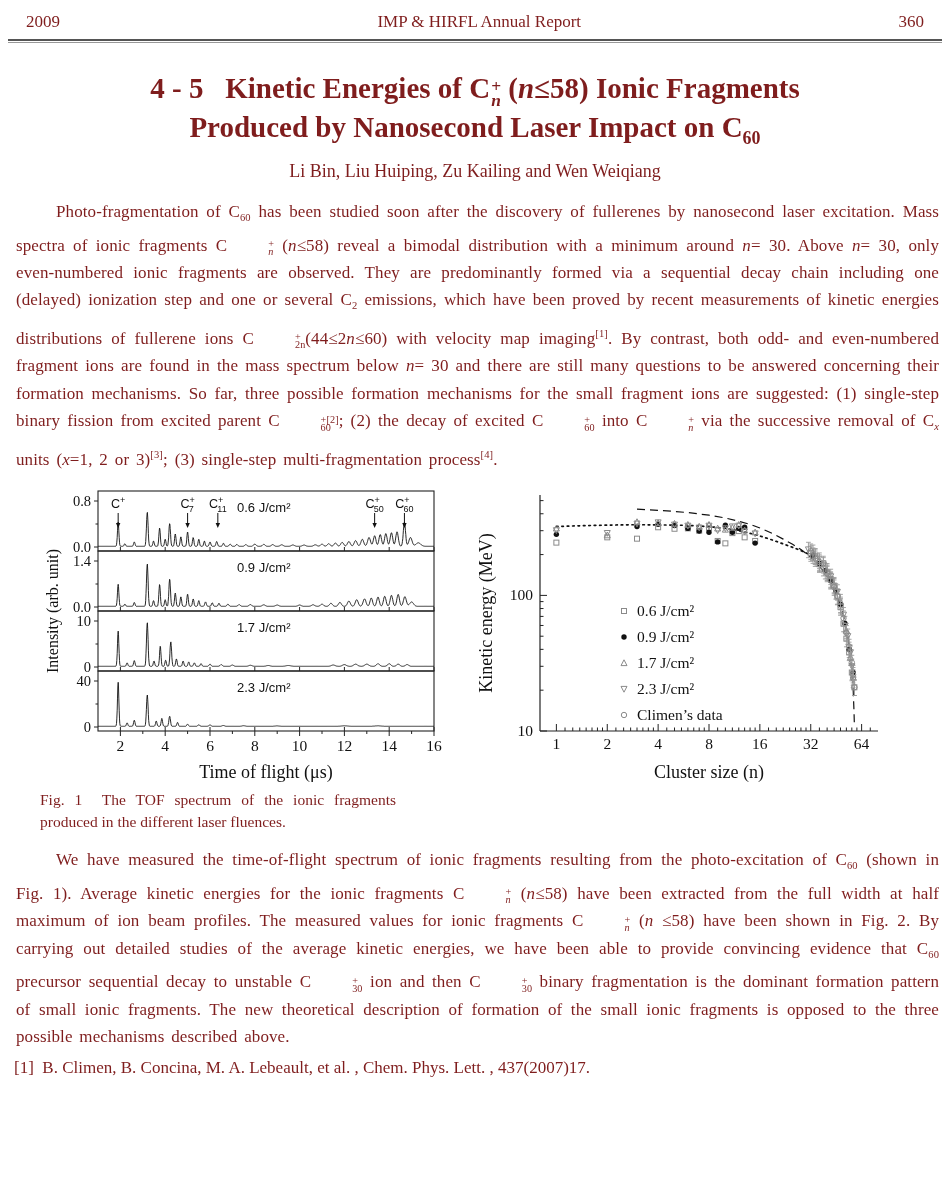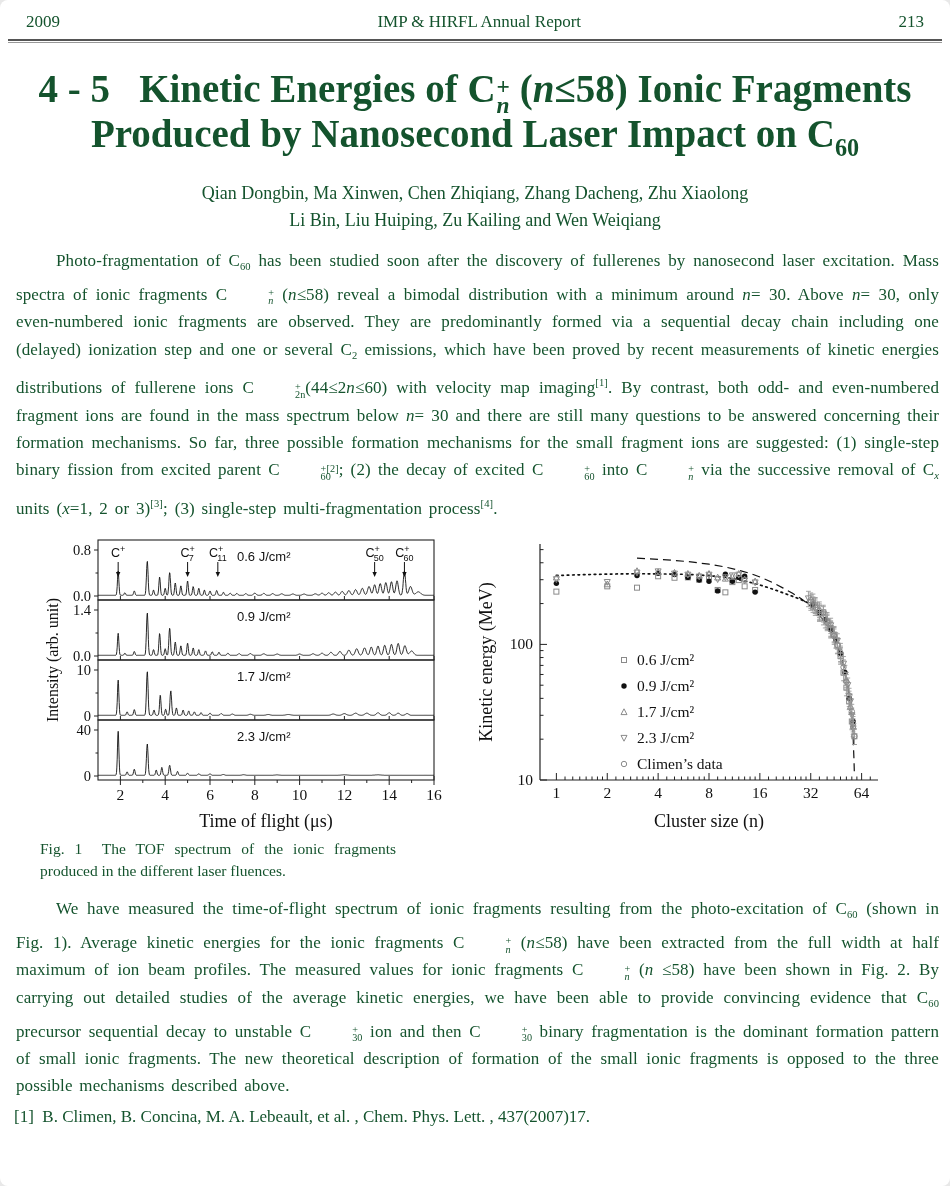--- a/index.html
+++ b/index.html
@@ -1,21 +1,21 @@
 <!DOCTYPE html>
 <html><head>
 <meta charset="utf-8">
 <style>
   html,body{margin:0;padding:0;background:#e8e8e8;}
   .page{position:relative;width:950px;height:1186px;margin:0 auto;background:#ffffff;
-        font-family:"Liberation Serif","DejaVu Serif",serif;color:#14532d;overflow:hidden;border-radius:8px;}
+        font-family:"Liberation Serif","DejaVu Serif",serif;color:#7f1d1d;overflow:hidden;}
   .running-head{display:flex;justify-content:space-between;align-items:baseline;
         padding:12px 26px 0 26px;font-size:17px;}
   .head-rule{margin:7px 8px 0 8px;border-top:2.5px solid #555;border-bottom:1px solid #999;height:1px;}
-  h1{margin:26px 30px 0 30px;text-align:center;font-size:39px;line-height:39px;font-weight:bold;}
+  h1{margin:26px 30px 0 30px;text-align:center;font-size:29px;line-height:39px;font-weight:bold;}
   h1 .tline{display:block;}
   .authors{text-align:center;font-size:18px;line-height:27px;margin:0 40px;}
   .authors.first{margin-top:13px;}
   p.body{margin:13px 11px 0 16px;font-size:17px;line-height:27.4px;text-align:justify;
         text-indent:40px;word-spacing:2.5px;letter-spacing:0.1px;}
   sup,sub{font-size:0.62em;}
   .ss{display:inline-block;vertical-align:-0.45em;font-size:0.6em;line-height:0.8;text-align:left;margin-left:1px;}
   .ss sup,.ss sub{display:block;font-size:1em;vertical-align:baseline;}
   .figrow{display:flex;align-items:flex-start;margin:10px 0 0 44px;gap:30px;}
   .caprow{display:flex;margin:4px 0 0 40px;gap:96px;}
@@ -28,30 +28,29 @@
   svg{display:block;}
 </style>
 </head>
 <body>
 
 <div class="page">
 
   <div class="running-head">
     <span>2009</span>
     <span>IMP &amp; HIRFL Annual Report</span>
-    <span>213</span>
+    <span>360</span>
   </div>
   <div class="head-rule"></div>
 
   <h1>
     <span class="tline">4 - 5&nbsp;&nbsp; Kinetic Energies of C<span class="ss"><sup>+</sup><sub><i>n</i></sub></span> (<i>n</i>≤58) Ionic Fragments</span>
     <span class="tline">Produced by Nanosecond Laser Impact on C<sub>60</sub></span>
   </h1>
 
-  <div class="authors first">Qian Dongbin, Ma Xinwen, Chen Zhiqiang, Zhang Dacheng, Zhu Xiaolong</div>
   <div class="authors">Li Bin, Liu Huiping, Zu Kailing and Wen Weiqiang</div>
 
   <p class="body">Photo-fragmentation of C<sub>60</sub> has been studied soon after the discovery of fullerenes by nanosecond laser excitation. Mass spectra of ionic fragments C<span class="ss"><sup>+</sup><sub><i>n</i></sub></span> (<i>n</i>≤58) reveal a bimodal distribution with a minimum around <i>n</i>= 30. Above <i>n</i>= 30, only even-numbered ionic fragments are observed. They are predominantly formed via a sequential decay chain including one (delayed) ionization step and one or several C<sub>2</sub> emissions, which have been proved by recent measurements of kinetic energies distributions of fullerene ions C<span class="ss"><sup>+</sup><sub>2n</sub></span>(44≤2<i>n</i>≤60) with velocity map imaging<sup>[1]</sup>. By contrast, both odd- and even-numbered fragment ions are found in the mass spectrum below <i>n</i>= 30 and there are still many questions to be answered concerning their formation mechanisms. So far, three possible formation mechanisms for the small fragment ions are suggested: (1) single-step binary fission from excited parent C<span class="ss"><sup>+[2]</sup><sub>60</sub></span>; (2) the decay of excited C<span class="ss"><sup>+</sup><sub>60</sub></span> into C<span class="ss"><sup>+</sup><sub><i>n</i></sub></span> via the successive removal of C<sub><i>x</i></sub> units (<i>x</i>=1, 2 or 3)<sup>[3]</sup>; (3) single-step multi-fragmentation process<sup>[4]</sup>.</p>
 
   <div class="figrow">
     <svg id="fig1" width="400" height="302">
         <rect x="54" y="8" width="336" height="60" fill="none" stroke="#222" stroke-width="1.1"></rect>
         <path d="M54.0 63.3L54.3 63.3L54.7 63.3L55.0 63.3L55.3 63.3L55.7 63.3L56.0 63.3L56.4 63.3L56.7 63.3L57.0 63.3L57.4 63.3L57.7 63.3L58.0 63.3L58.4 63.3L58.7 63.3L59.0 63.3L59.4 63.3L59.7 63.3L60.0 63.3L60.4 63.3L60.7 63.3L61.1 63.3L61.4 63.3L61.7 63.3L62.1 63.3L62.4 63.3L62.7 63.3L63.1 63.3L63.4 63.3L63.7 63.3L64.1 63.3L64.4 63.3L64.8 63.3L65.1 63.3L65.4 63.3L65.8 63.3L66.1 63.3L66.4 63.3L66.8 63.3L67.1 63.3L67.4 63.3L67.8 63.3L68.1 63.3L68.4 63.3L68.8 63.3L69.1 63.3L69.5 63.3L69.8 63.3L70.1 63.3L70.5 63.3L70.8 63.3L71.1 63.3L71.5 63.3L71.8 63.2L72.1 62.9L72.5 61.8L72.8 59.2L73.2 54.4L73.5 47.8L73.8 41.7L74.2 39.1L74.5 41.7L74.8 47.8L75.2 54.4L75.5 59.2L75.8 61.8L76.2 62.9L76.5 63.2L76.8 63.3L77.2 63.3L77.5 63.3L77.9 63.3L78.2 63.3L78.5 63.3L78.9 63.3L79.2 63.2L79.5 62.9L79.9 62.4L80.2 61.6L80.5 61.0L80.9 60.7L81.2 61.0L81.6 61.6L81.9 62.4L82.2 62.9L82.6 63.2L82.9 63.3L83.2 63.3L83.6 63.3L83.9 63.3L84.2 63.3L84.6 63.3L84.9 63.3L85.2 63.3L85.6 63.3L85.9 63.3L86.3 63.3L86.6 63.3L86.9 63.3L87.3 63.3L87.6 63.3L87.9 63.3L88.3 63.3L88.6 63.1L88.9 62.6L89.3 61.7L89.6 60.5L90.0 59.4L90.3 58.9L90.6 59.4L91.0 60.5L91.3 61.7L91.6 62.6L92.0 63.1L92.3 63.3L92.6 63.3L93.0 63.3L93.3 63.3L93.6 63.3L94.0 63.3L94.3 63.3L94.7 63.3L95.0 63.3L95.3 63.3L95.7 63.3L96.0 63.3L96.3 63.3L96.7 63.3L97.0 63.3L97.3 63.3L97.7 63.3L98.0 63.3L98.4 63.3L98.7 63.3L99.0 63.3L99.4 63.3L99.7 63.3L100.0 63.3L100.4 63.3L100.7 63.2L101.0 62.7L101.4 61.4L101.7 58.5L102.0 53.1L102.4 45.2L102.7 36.6L103.1 30.4L103.4 29.4L103.7 34.1L104.1 42.3L104.4 50.7L104.7 57.0L105.1 60.7L105.4 62.4L105.7 63.1L106.1 63.3L106.4 63.3L106.8 63.3L107.1 63.3L107.4 63.3L107.8 63.1L108.1 62.7L108.4 61.8L108.8 60.5L109.1 59.0L109.4 58.1L109.8 58.3L110.1 59.5L110.4 60.9L110.8 62.2L111.1 62.9L111.5 63.2L111.8 63.3L112.1 63.3L112.5 63.3L112.8 63.3L113.1 63.3L113.5 63.1L113.8 62.6L114.1 61.0L114.5 58.0L114.8 53.2L115.2 48.2L115.5 45.1L115.8 45.8L116.2 49.8L116.5 55.0L116.8 59.2L117.2 61.7L117.5 62.8L117.8 63.2L118.2 63.3L118.5 63.3L118.8 63.3L119.2 63.2L119.5 62.9L119.9 62.2L120.2 60.8L120.5 58.8L120.9 57.0L121.2 56.3L121.5 57.0L121.9 58.8L122.2 60.7L122.5 62.1L122.9 62.9L123.2 63.0L123.6 62.7L123.9 61.6L124.2 59.1L124.6 54.9L124.9 49.3L125.2 43.8L125.6 40.7L125.9 41.4L126.2 45.5L126.6 51.3L126.9 56.5L127.2 60.1L127.6 62.1L127.9 62.9L128.3 63.2L128.6 63.3L128.9 63.3L129.3 63.1L129.6 62.6L129.9 61.3L130.3 58.8L130.6 55.4L130.9 52.3L131.3 51.0L131.6 52.3L132.0 55.4L132.3 58.8L132.6 61.3L133.0 62.6L133.3 63.1L133.6 63.3L134.0 63.3L134.3 63.3L134.6 63.3L135.0 63.1L135.3 62.5L135.6 61.2L136.0 58.9L136.3 56.2L136.7 54.1L137.0 53.8L137.3 55.4L137.7 58.1L138.0 60.5L138.3 62.1L138.7 62.9L139.0 63.2L139.3 63.3L139.7 63.3L140.0 63.3L140.4 63.3L140.7 63.3L141.0 63.3L141.4 63.2L141.7 62.9L142.0 62.0L142.4 60.1L142.7 56.8L143.0 52.7L143.4 49.5L143.7 49.0L144.0 51.4L144.4 55.4L144.7 59.1L145.1 61.5L145.4 62.7L145.7 63.2L146.1 63.3L146.4 63.3L146.7 63.3L147.1 63.2L147.4 63.0L147.7 62.2L148.1 60.8L148.4 58.5L148.8 56.1L149.1 54.6L149.4 55.0L149.8 56.9L150.1 59.3L150.4 61.4L150.8 62.6L151.1 63.1L151.4 63.3L151.8 63.3L152.1 63.3L152.4 63.3L152.8 63.2L153.1 62.9L153.5 62.2L153.8 60.8L154.1 58.8L154.5 57.0L154.8 56.3L155.1 57.0L155.5 58.8L155.8 60.8L156.1 62.2L156.5 62.9L156.8 63.2L157.2 63.3L157.5 63.3L157.8 63.3L158.2 63.3L158.5 63.2L158.8 62.9L159.2 62.2L159.5 60.9L159.8 59.5L160.2 58.3L160.5 58.1L160.8 59.0L161.2 60.5L161.5 61.8L161.9 62.7L162.2 63.1L162.5 63.3L162.9 63.3L163.2 63.3L163.5 63.3L163.9 63.2L164.2 63.0L164.5 62.5L164.9 61.7L165.2 60.6L165.6 59.6L165.9 59.0L166.2 59.1L166.6 59.9L166.9 61.0L167.2 62.0L167.6 62.7L167.9 63.1L168.2 63.3L168.6 63.3L168.9 63.3L169.2 63.3L169.6 63.3L169.9 63.3L170.3 63.3L170.6 63.2L170.9 63.0L171.3 62.4L171.6 61.6L171.9 60.4L172.3 59.2L172.6 58.5L172.9 58.7L173.3 59.6L173.6 60.8L174.0 61.9L174.3 62.7L174.6 63.1L175.0 63.3L175.3 63.3L175.6 63.3L176.0 63.3L176.3 63.3L176.6 63.3L177.0 63.3L177.3 63.3L177.6 63.1L178.0 62.8L178.3 62.2L178.7 61.5L179.0 60.7L179.3 60.3L179.7 60.4L180.0 60.9L180.3 61.7L180.7 62.4L181.0 62.9L181.3 63.2L181.7 63.3L182.0 63.3L182.4 63.3L182.7 63.3L183.0 63.3L183.4 63.3L183.7 63.3L184.0 63.2L184.4 63.0L184.7 62.7L185.0 62.2L185.4 61.8L185.7 61.4L186.0 61.2L186.4 61.2L186.7 61.5L187.1 61.9L187.4 62.4L187.7 62.8L188.1 63.0L188.4 63.2L188.7 63.3L189.1 63.3L189.4 63.3L189.7 63.3L190.1 63.3L190.4 63.3L190.8 63.2L191.1 63.0L191.4 62.7L191.8 62.4L192.1 61.9L192.4 61.6L192.8 61.4L193.1 61.4L193.4 61.7L193.8 62.1L194.1 62.5L194.4 62.8L194.8 63.1L195.1 63.2L195.5 63.3L195.8 63.3L196.1 63.3L196.5 63.3L196.8 63.3L197.1 63.3L197.5 63.3L197.8 63.3L198.1 63.3L198.5 63.3L198.8 63.3L199.2 63.2L199.5 63.2L199.8 63.0L200.2 62.8L200.5 62.5L200.8 62.2L201.2 61.9L201.5 61.7L201.8 61.6L202.2 61.7L202.5 61.9L202.8 62.2L203.2 62.5L203.5 62.8L203.9 63.0L204.2 63.2L204.5 63.2L204.9 63.3L205.2 63.3L205.5 63.3L205.9 63.3L206.2 63.3L206.5 63.3L206.9 63.3L207.2 63.3L207.6 63.3L207.9 63.2L208.2 63.1L208.6 62.9L208.9 62.6L209.2 62.3L209.6 62.0L209.9 61.6L210.2 61.3L210.6 61.2L210.9 61.1L211.2 61.3L211.6 61.5L211.9 61.9L212.3 62.2L212.6 62.5L212.9 62.8L213.3 63.0L213.6 63.1L213.9 63.2L214.3 63.3L214.6 63.3L214.9 63.3L215.3 63.3L215.6 63.3L216.0 63.3L216.3 63.3L216.6 63.2L217.0 63.2L217.3 63.0L217.6 62.9L218.0 62.6L218.3 62.3L218.6 62.0L219.0 61.7L219.3 61.5L219.6 61.4L220.0 61.4L220.3 61.5L220.7 61.8L221.0 62.1L221.3 62.4L221.7 62.7L222.0 62.9L222.3 63.1L222.7 63.2L223.0 63.3L223.3 63.3L223.7 63.3L224.0 63.3L224.4 63.3L224.7 63.3L225.0 63.3L225.4 63.3L225.7 63.2L226.0 63.2L226.4 63.0L226.7 62.8L227.0 62.6L227.4 62.3L227.7 62.1L228.0 61.8L228.4 61.6L228.7 61.6L229.1 61.6L229.4 61.8L229.7 62.1L230.1 62.3L230.4 62.6L230.7 62.8L231.1 63.0L231.4 63.2L231.7 63.2L232.1 63.3L232.4 63.3L232.8 63.3L233.1 63.3L233.4 63.3L233.8 63.3L234.1 63.3L234.4 63.2L234.8 63.1L235.1 63.0L235.4 62.9L235.8 62.7L236.1 62.5L236.4 62.3L236.8 62.1L237.1 61.9L237.5 61.8L237.8 61.8L238.1 61.9L238.5 62.0L238.8 62.2L239.1 62.4L239.5 62.6L239.8 62.8L240.1 63.0L240.5 63.1L240.8 63.2L241.2 63.3L241.5 63.3L241.8 63.3L242.2 63.3L242.5 63.3L242.8 63.3L243.2 63.3L243.5 63.3L243.8 63.3L244.2 63.3L244.5 63.3L244.8 63.3L245.2 63.3L245.5 63.2L245.9 63.1L246.2 63.0L246.5 62.9L246.9 62.8L247.2 62.6L247.5 62.4L247.9 62.3L248.2 62.1L248.5 62.0L248.9 62.0L249.2 62.0L249.6 62.1L249.9 62.3L250.2 62.4L250.6 62.6L250.9 62.8L251.2 62.9L251.6 63.0L251.9 63.1L252.2 63.2L252.6 63.3L252.9 63.3L253.2 63.3L253.6 63.3L253.9 63.3L254.3 63.3L254.6 63.3L254.9 63.3L255.3 63.3L255.6 63.3L255.9 63.3L256.3 63.3L256.6 63.2L256.9 63.2L257.3 63.1L257.6 62.9L258.0 62.8L258.3 62.6L258.6 62.5L259.0 62.3L259.3 62.2L259.6 62.1L260.0 62.0L260.3 62.0L260.6 62.1L261.0 62.2L261.3 62.4L261.6 62.5L262.0 62.7L262.3 62.9L262.7 63.0L263.0 63.1L263.3 63.2L263.7 63.2L264.0 63.3L264.3 63.3L264.7 63.3L265.0 63.3L265.3 63.3L265.7 63.3L266.0 63.3L266.4 63.3L266.7 63.3L267.0 63.3L267.4 63.3L267.7 63.2L268.0 63.2L268.4 63.1L268.7 62.9L269.0 62.8L269.4 62.6L269.7 62.4L270.0 62.2L270.4 62.0L270.7 61.9L271.1 61.8L271.4 61.8L271.7 61.9L272.1 62.0L272.4 62.1L272.7 62.3L273.1 62.5L273.4 62.7L273.7 62.9L274.1 63.0L274.4 63.0L274.8 63.0L275.1 63.0L275.4 62.9L275.8 62.7L276.1 62.4L276.4 62.1L276.8 61.8L277.1 61.5L277.4 61.3L277.8 61.2L278.1 61.1L278.4 61.2L278.8 61.4L279.1 61.7L279.5 62.0L279.8 62.3L280.1 62.6L280.5 62.8L280.8 63.0L281.1 63.0L281.5 63.0L281.8 63.0L282.1 62.8L282.5 62.6L282.8 62.3L283.2 61.9L283.5 61.5L283.8 61.2L284.2 60.9L284.5 60.7L284.8 60.7L285.2 60.8L285.5 61.1L285.8 61.4L286.2 61.8L286.5 62.1L286.8 62.5L287.2 62.7L287.5 62.9L287.9 63.0L288.2 63.0L288.5 62.9L288.9 62.7L289.2 62.4L289.5 62.0L289.9 61.5L290.2 61.1L290.5 60.6L290.9 60.3L291.2 60.1L291.6 60.1L291.9 60.2L292.2 60.5L292.6 60.9L292.9 61.4L293.2 61.8L293.6 62.2L293.9 62.6L294.2 62.8L294.6 62.9L294.9 62.9L295.2 62.8L295.6 62.5L295.9 62.2L296.3 61.7L296.6 61.2L296.9 60.6L297.3 60.1L297.6 59.7L297.9 59.4L298.3 59.4L298.6 59.6L298.9 59.9L299.3 60.4L299.6 61.0L300.0 61.5L300.3 62.0L300.6 62.4L301.0 62.7L301.3 62.8L301.6 62.8L302.0 62.6L302.3 62.3L302.6 61.9L303.0 61.3L303.3 60.7L303.6 60.0L304.0 59.4L304.3 58.9L304.7 58.6L305.0 58.5L305.3 58.7L305.7 59.2L306.0 59.8L306.3 60.5L306.7 61.1L307.0 61.7L307.3 62.2L307.7 62.5L308.0 62.7L308.4 62.7L308.7 62.5L309.0 62.2L309.4 61.6L309.7 61.0L310.0 60.2L310.4 59.4L310.7 58.6L311.0 58.0L311.4 57.7L311.7 57.6L312.0 57.9L312.4 58.4L312.7 59.1L313.1 59.9L313.4 60.7L313.7 61.4L314.1 62.0L314.4 62.3L314.7 62.5L315.1 62.5L315.4 62.3L315.7 61.9L316.1 61.3L316.4 60.4L316.8 59.5L317.1 58.5L317.4 57.6L317.8 56.8L318.1 56.4L318.4 56.3L318.8 56.6L319.1 57.3L319.4 58.2L319.8 59.2L320.1 60.1L320.4 61.0L320.8 61.7L321.1 62.1L321.5 62.3L321.8 62.3L322.1 62.0L322.5 61.5L322.8 60.7L323.1 59.7L323.5 58.5L323.8 57.3L324.1 56.1L324.5 55.2L324.8 54.6L325.2 54.6L325.5 55.0L325.8 55.8L326.2 56.9L326.5 58.1L326.8 59.2L327.2 60.2L327.5 60.9L327.8 61.1L328.2 61.0L328.5 60.3L328.8 59.2L329.2 57.8L329.5 56.1L329.9 54.6L330.2 53.4L330.5 52.8L330.9 52.9L331.2 53.8L331.5 55.1L331.9 56.7L332.2 58.4L332.5 59.8L332.9 60.8L333.2 61.3L333.6 61.3L333.9 60.8L334.2 59.8L334.6 58.3L334.9 56.5L335.2 54.7L335.6 53.0L335.9 51.9L336.2 51.5L336.6 51.9L336.9 53.0L337.2 54.7L337.6 56.5L337.9 58.3L338.3 59.8L338.6 60.7L338.9 61.2L339.3 61.0L339.6 60.3L339.9 59.0L340.3 57.3L340.6 55.4L340.9 53.4L341.3 51.8L341.6 50.8L342.0 50.6L342.3 51.3L342.6 52.8L343.0 54.7L343.3 56.7L343.6 58.5L344.0 59.9L344.3 60.8L344.6 61.0L345.0 60.7L345.3 59.7L345.6 58.2L346.0 56.2L346.3 54.1L346.7 52.1L347.0 50.5L347.3 49.8L347.7 49.9L348.0 51.0L348.3 52.7L348.7 54.8L349.0 56.9L349.3 58.7L349.7 60.0L350.0 60.8L350.4 60.8L350.7 60.2L351.0 59.0L351.4 57.2L351.7 55.0L352.0 52.7L352.4 50.7L352.7 49.3L353.0 48.8L353.4 49.3L353.7 50.7L354.0 52.8L354.4 55.1L354.7 57.3L355.1 59.2L355.4 60.7L355.7 61.8L356.1 62.5L356.4 62.9L356.7 63.0L357.1 63.0L357.4 62.7L357.7 62.0L358.1 60.8L358.4 58.7L358.8 55.7L359.1 51.7L359.4 47.3L359.8 43.2L360.1 40.2L360.4 39.1L360.8 40.2L361.1 43.2L361.4 47.3L361.8 51.6L362.1 55.5L362.4 58.4L362.8 60.2L363.1 61.1L363.5 61.3L363.8 61.0L364.1 60.3L364.5 59.4L364.8 58.3L365.1 57.2L365.5 56.1L365.8 55.3L366.1 54.7L366.5 54.5L366.8 54.7L367.2 55.3L367.5 56.1L367.8 57.1L368.2 58.2L368.5 59.3L368.8 60.2L369.2 60.9L369.5 61.5L369.8 61.8L370.2 62.0L370.5 62.0L370.8 61.9L371.2 61.8L371.5 61.5L371.9 61.3L372.2 61.0L372.5 60.7L372.9 60.4L373.2 60.2L373.5 60.0L373.9 59.9L374.2 59.8L374.5 59.8L374.9 59.9L375.2 60.1L375.6 60.3L375.9 60.5L376.2 60.8L376.6 61.1L376.9 61.4L377.2 61.7L377.6 62.0L377.9 62.2L378.2 62.4L378.6 62.6L378.9 62.8L379.2 62.9L379.6 63.0L379.9 63.1L380.3 63.2L380.6 63.2L380.9 63.3L381.3 63.3L381.6 63.3L381.9 63.3L382.3 63.3L382.6 63.3L382.9 63.3L383.3 63.3L383.6 63.3L384.0 63.3L384.3 63.3L384.6 63.3L385.0 63.3L385.3 63.3L385.6 63.3L386.0 63.3L386.3 63.3L386.6 63.3L387.0 63.3L387.3 63.3L387.6 63.3L388.0 63.3L388.3 63.3L388.7 63.3L389.0 63.3L389.3 63.3L389.7 63.3L390.0 63.3" fill="none" stroke="#111" stroke-width="0.9"></path>
         <line x1="50" y1="18" x2="54" y2="18" stroke="#222"></line>
         <line x1="51.5" y1="41" x2="54" y2="41" stroke="#222"></line>

